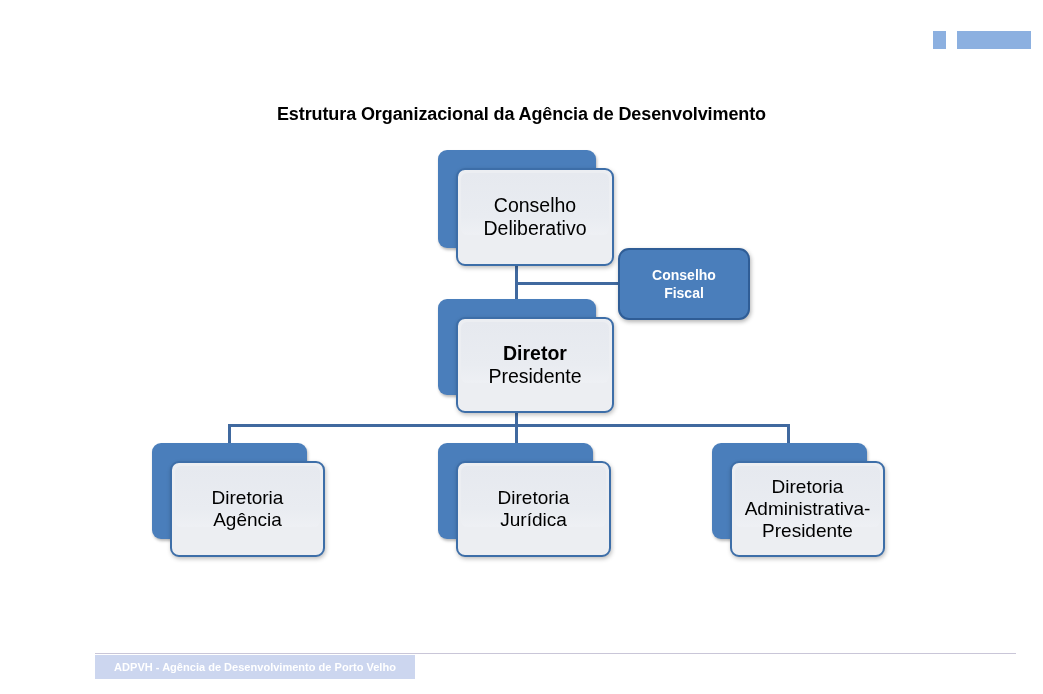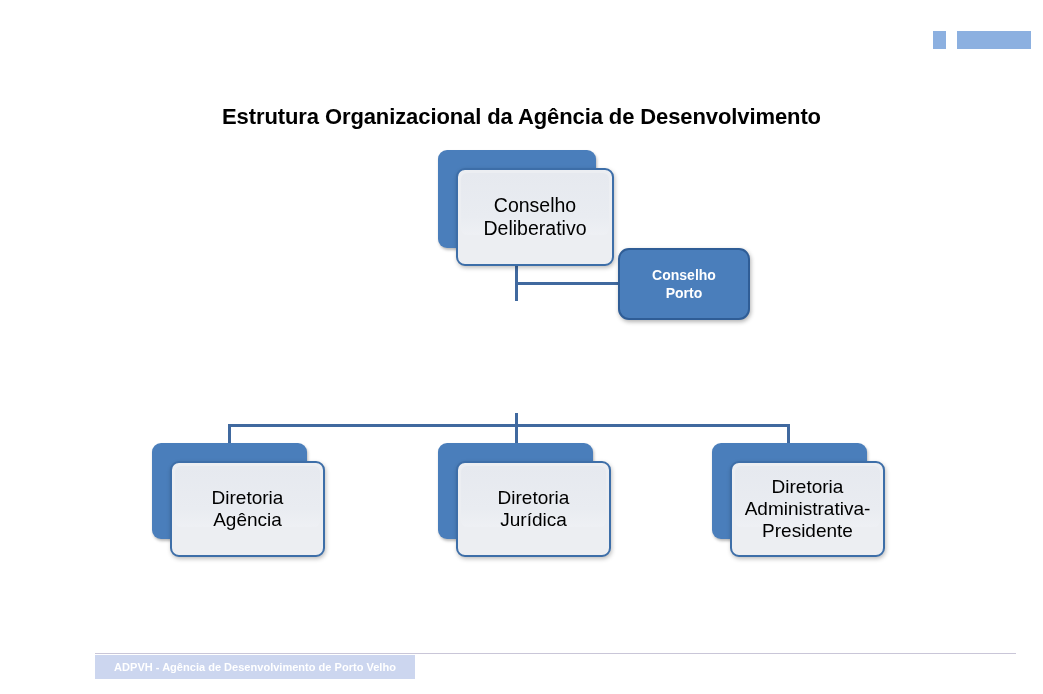--- a/index.html
+++ b/index.html
@@ -34,21 +34,21 @@
     background: #8cb0e0;
   }
 
   
   #chart-title {
     position: absolute;
     left: 0;
     top: 104px;
     width: 1043px;
     text-align: center;
-    font-size: 22px;
+    font-size: 18px;
     font-weight: bold;
     color: #000000;
     letter-spacing: -0.1px;
     white-space: nowrap;
   }
 
   
   #org-canvas {
     position: absolute;
     left: 0;
@@ -250,24 +250,32 @@
     <div class="card-label">
       <span class="ln">Conselho</span>
       <span class="ln">Deliberativo</span>
     </div>
   </div>
 
   <div class="node-assistant" id="node-conselho-fiscal">
     <div class="solid-card"></div>
     <div class="solid-label">
       <span class="ln">Conselho</span>
-      <span class="ln">Porto</span>
-    </div>
-  </div>
-
+      <span class="ln">Fiscal</span>
+    </div>
+  </div>
+
+  <div class="node" id="node-diretor-presidente">
+    <div class="card-back"></div>
+    <div class="card-front"></div>
+    <div class="card-label">
+      <span class="ln bold">Diretor</span>
+      <span class="ln">Presidente</span>
+    </div>
+  </div>
 
   <div class="node" id="node-diretoria-juridica">
     <div class="card-back"></div>
     <div class="card-front"></div>
     <div class="card-label">
       <span class="ln">Diretoria</span>
       <span class="ln">Agência</span>
     </div>
   </div>
 

